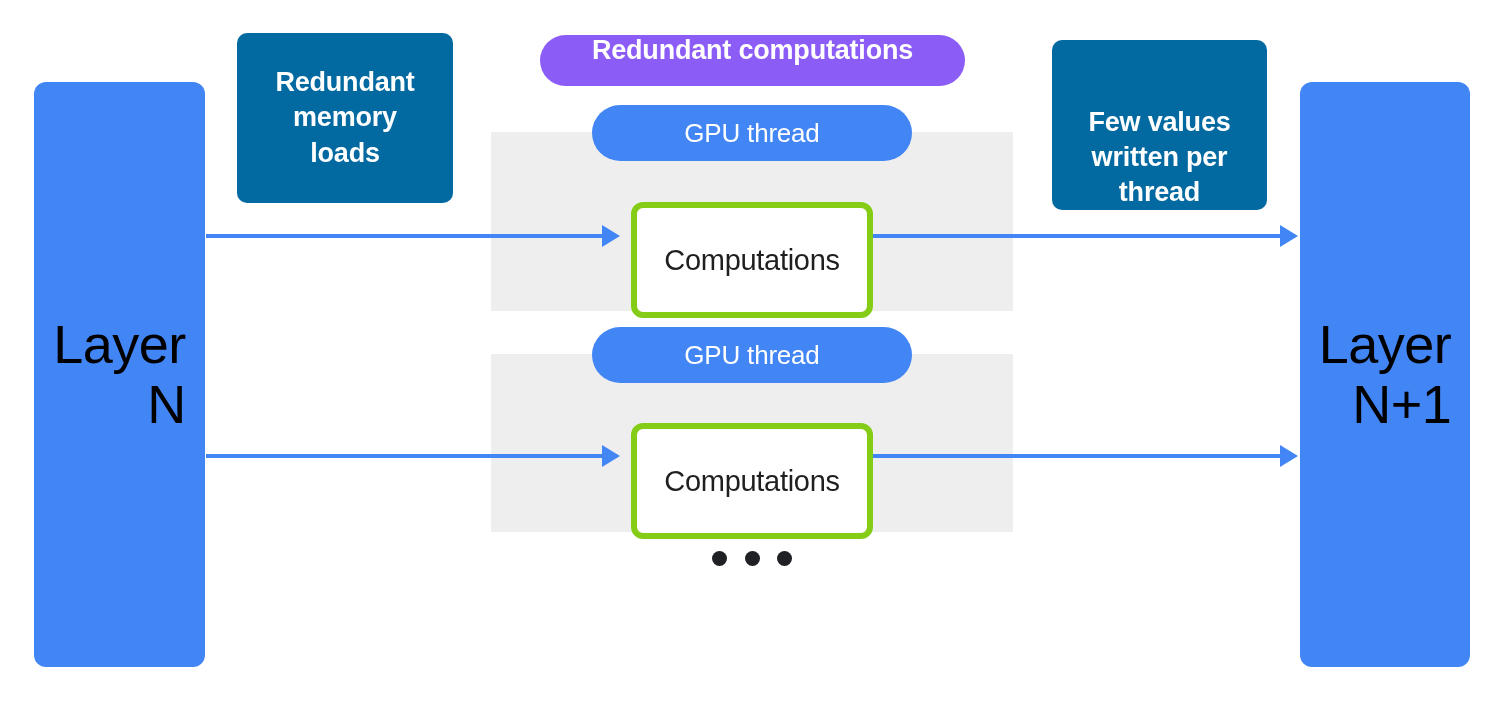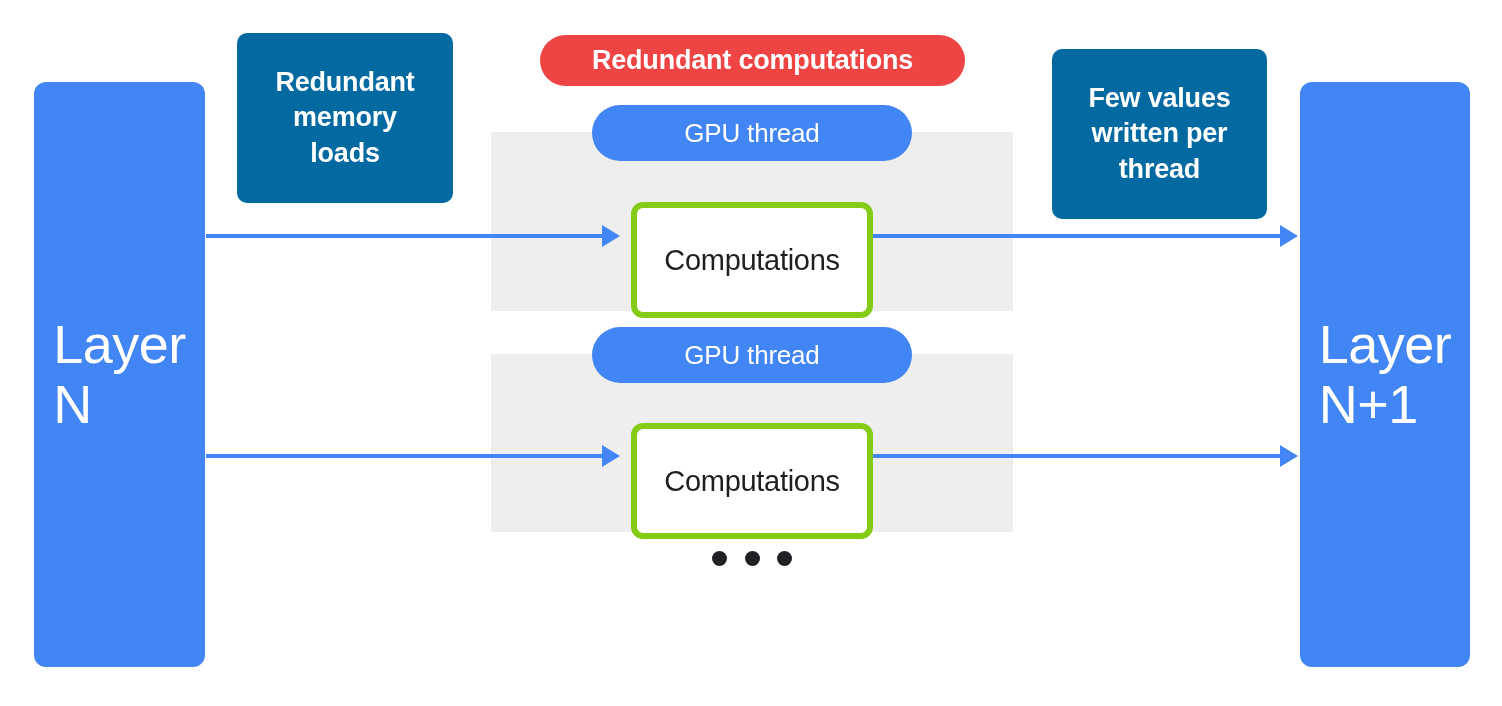--- a/index.html
+++ b/index.html
@@ -21,22 +21,22 @@
   }
 
   
   .layer-block {
     position: absolute;
     background: #4285f4;
     border-radius: 12px;
     display: flex;
     align-items: center;
     justify-content: center;
-    text-align: left;
-    color: #ffffff;
+    text-align: right;
+    color: #000000;
     font-size: 54px;
     font-weight: 400;
     line-height: 1.10;
     letter-spacing: -0.5px;
   }
   #layer-n {
     left: 34px;
     top: 82px;
     width: 171px;
     height: 585px;
@@ -70,40 +70,40 @@
     box-sizing: border-box;
   }
   #callout-memory-loads {
     left: 237px;
     top: 33px;
     width: 216px;
     height: 170px;
   }
   #callout-few-values {
     left: 1052px;
-    top: 49px;
+    top: 40px;
     width: 215px;
     height: 170px;
+    align-items: flex-end;
   }
   .callout-text {
     white-space: pre-line;
     display: block;
   }
 
   
   #callout-redundant-computations {
     position: absolute;
     left: 540px;
     top: 35px;
     width: 425px;
     height: 51px;
-    background: #ef4444;
+    background: #8b5cf6;
     border-radius: 26px;
     display: flex;
-    align-items: center;
     justify-content: center;
     color: #ffffff;
     font-size: 27px;
     font-weight: bold;
     letter-spacing: -0.2px;
   }
 
   
   .thread-band {
     position: absolute;

